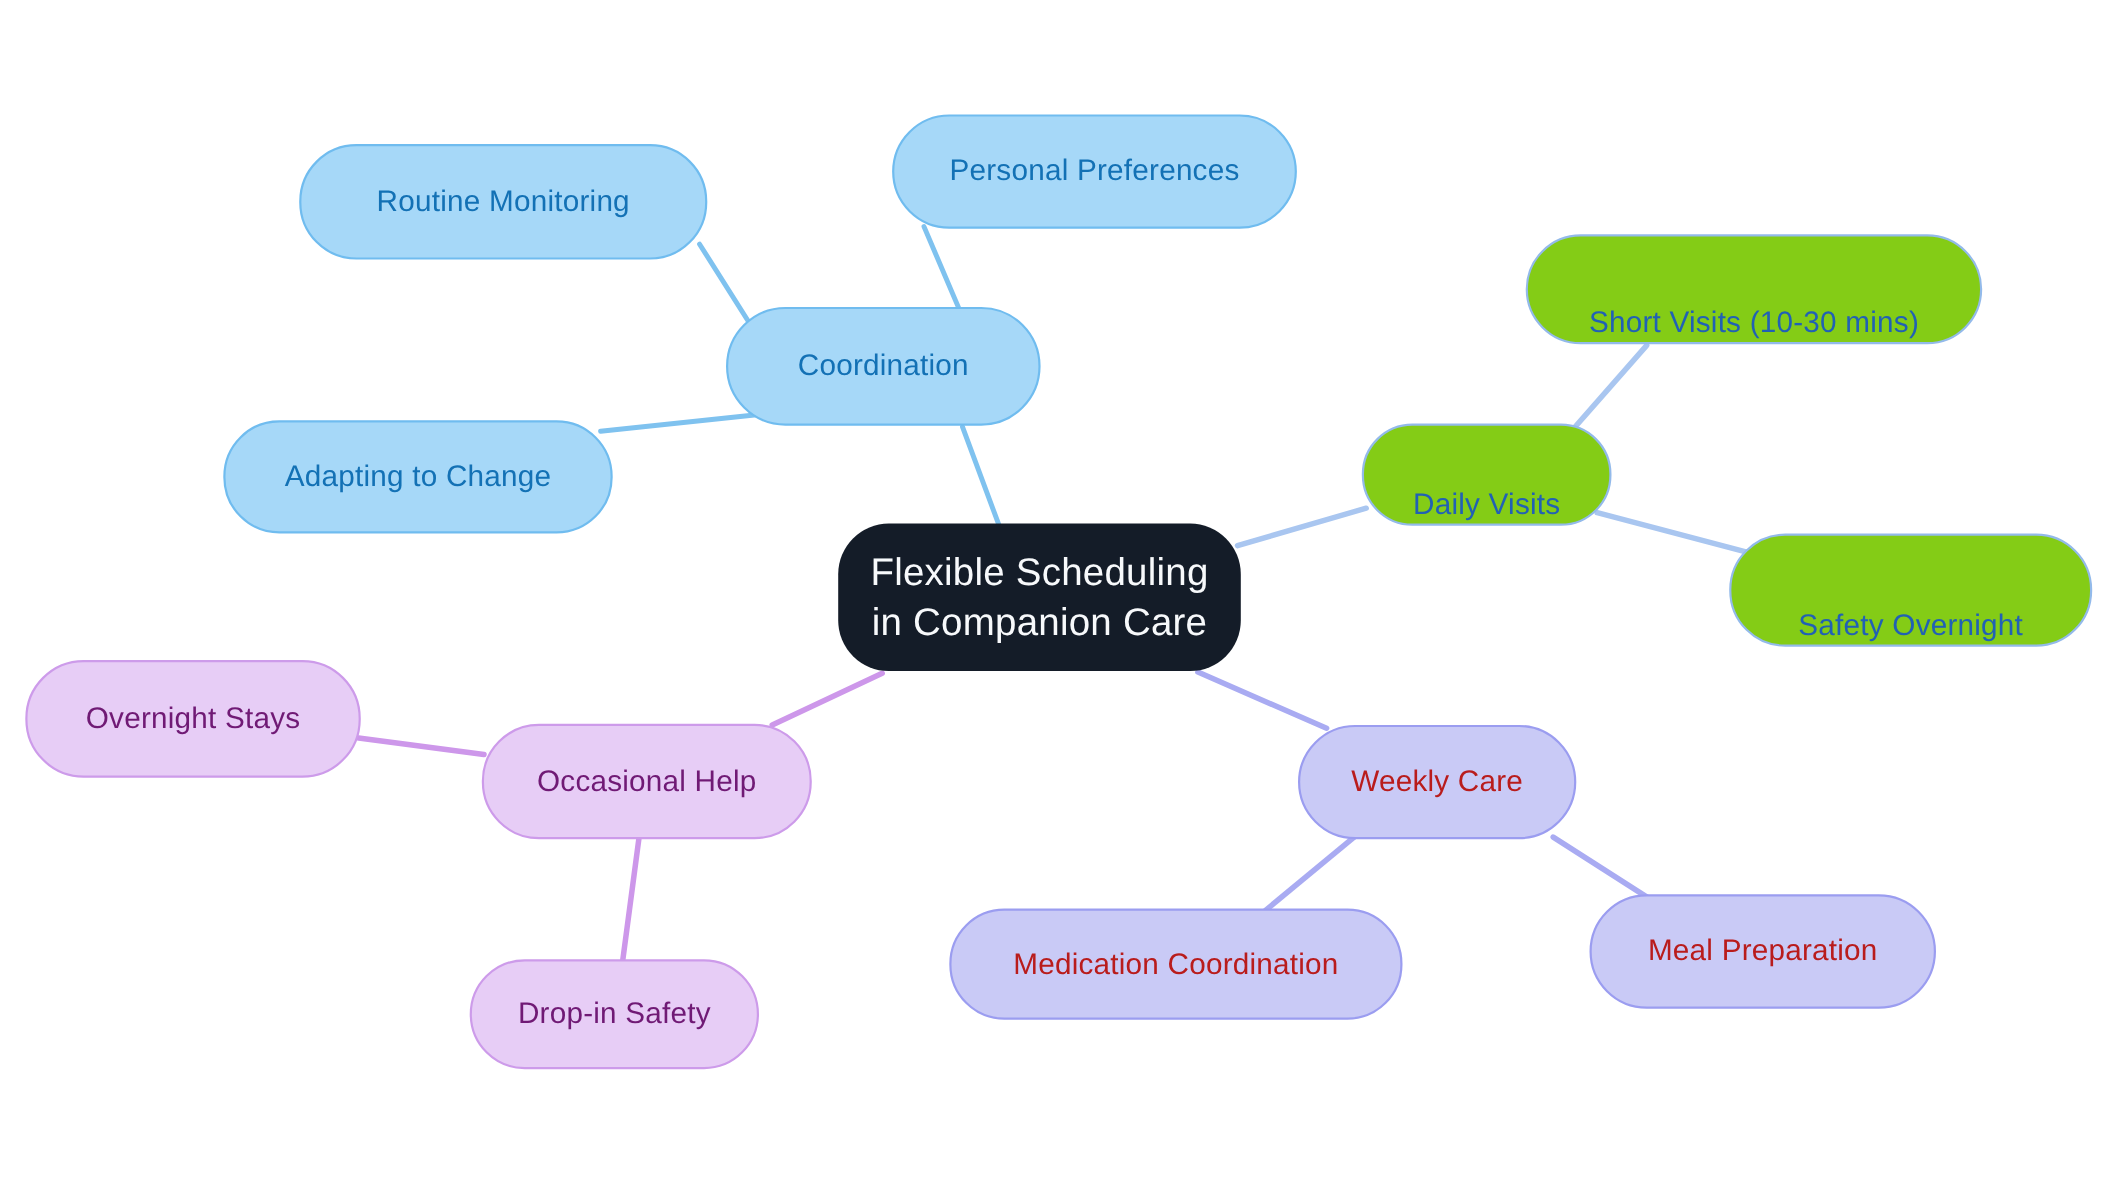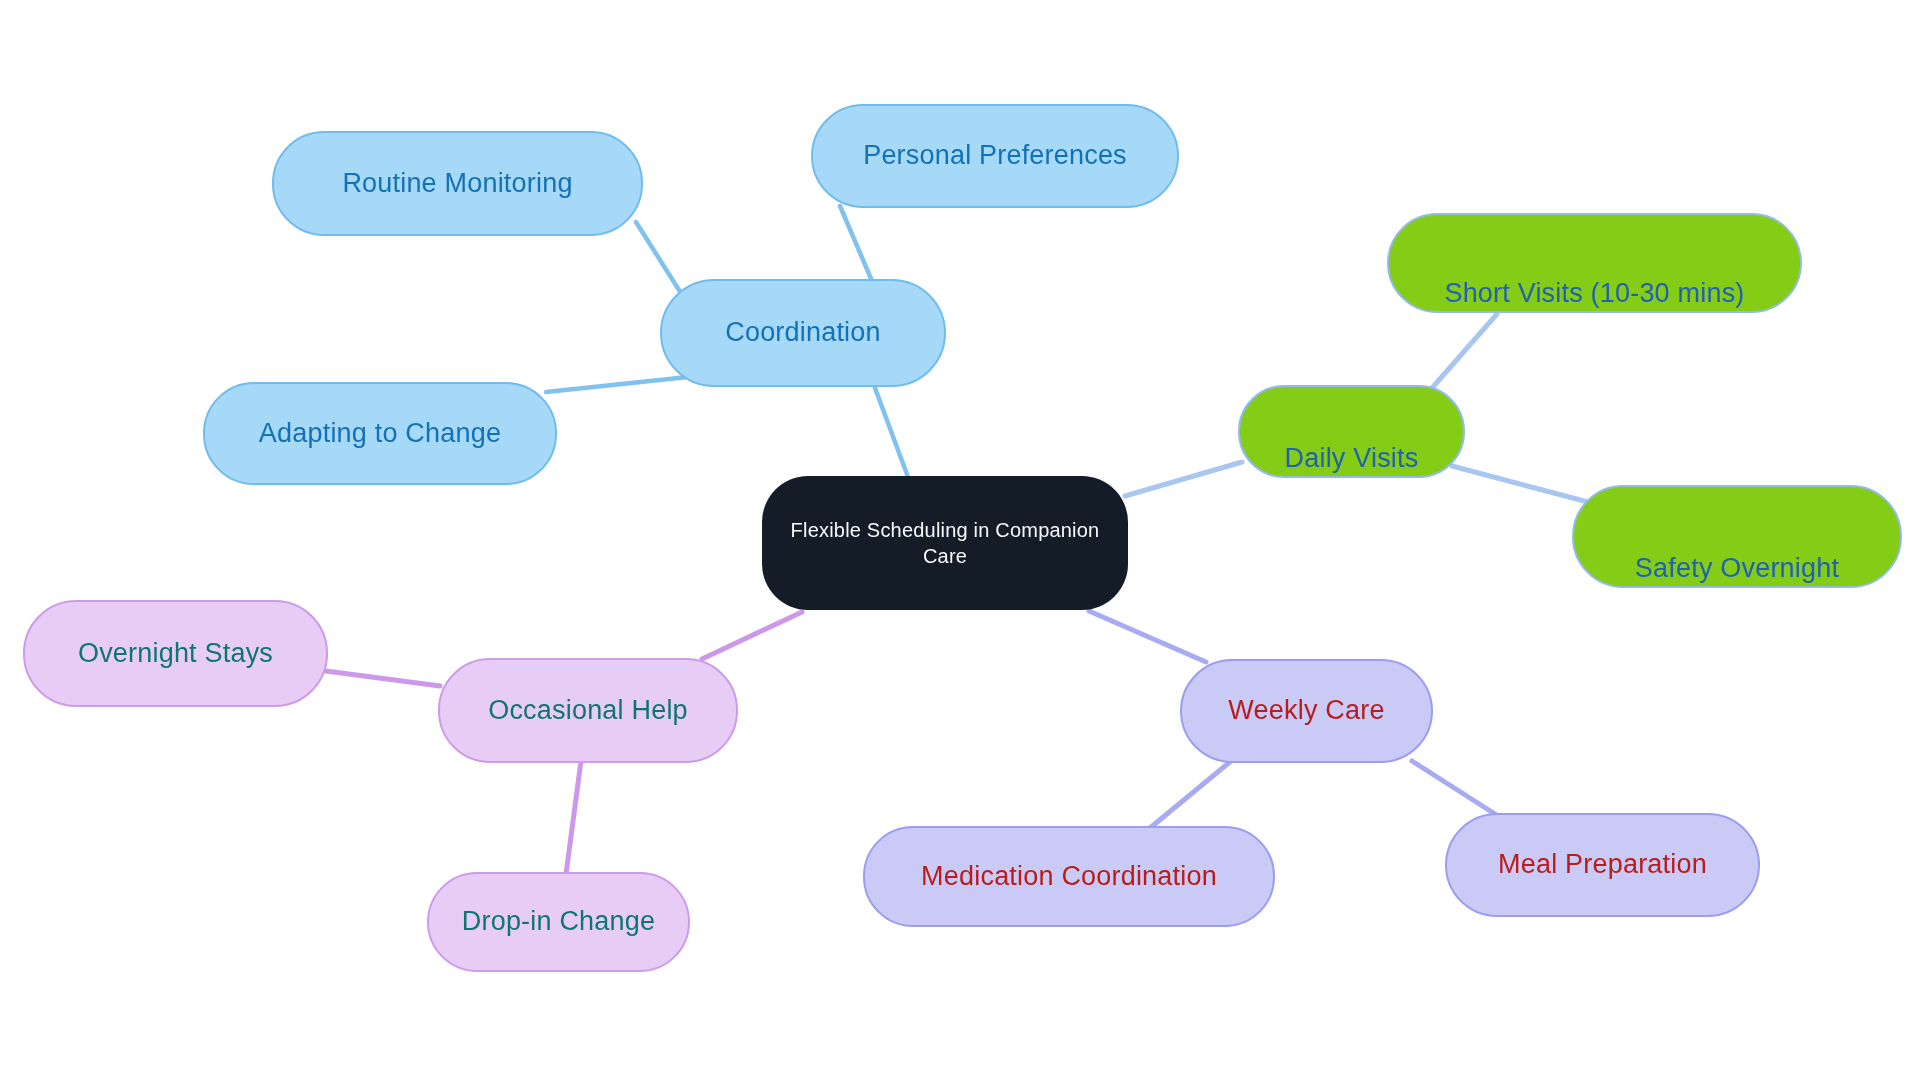--- a/index.html
+++ b/index.html
@@ -31,21 +31,21 @@
     letter-spacing: 0.2px;
     cursor: pointer;
   }
   .node span { display: block; line-height: 1.3; }
 
   
   .c-root {
     background: #141C28;
     color: #F7F9FB;
     border-radius: 46px;
-    font-size: 20px;
+    font-size: 35px;
   }
 
   
   .c-blue1 {
     background: #A6D8F8;
     border: 2px solid #70BCEF;
     color: #1371B5;
   }
   .e-blue1 { stroke: #7FC2EF; stroke-width: 4.5; stroke-linecap: round; }
 
@@ -63,21 +63,21 @@
     background: #C9CAF6;
     border: 2px solid #9B9DF0;
     color: #b91c1c;
   }
   .e-indigo { stroke: #A9ABF2; stroke-width: 5; stroke-linecap: round; }
 
   
   .c-purple {
     background: #E7CDF6;
     border: 2px solid #CD9BEA;
-    color: #0f766e;
+    color: #701a75;
   }
   .e-purple { stroke: #CD97EA; stroke-width: 5; stroke-linecap: round; }
 </style>
 </head>
 <body>
 
 <div class="canvas">
 
   <svg class="edges" viewBox="0 0 1920 1083">
 
@@ -136,16 +136,16 @@
     <span>Meal Preparation</span>
   </div>
 
   <div class="node c-purple" style="left:438px; top:658px; width:300px; height:105px; border-radius:52px;">
     <span>Occasional Help</span>
   </div>
   <div class="node c-purple" style="left:23px; top:600px; width:305px; height:107px; border-radius:53px;">
     <span>Overnight Stays</span>
   </div>
   <div class="node c-purple" style="left:427px; top:872px; width:263px; height:100px; border-radius:50px;">
-    <span>Drop-in Change</span>
+    <span>Drop-in Safety</span>
   </div>
 
 </div>
 
 </body></html>

